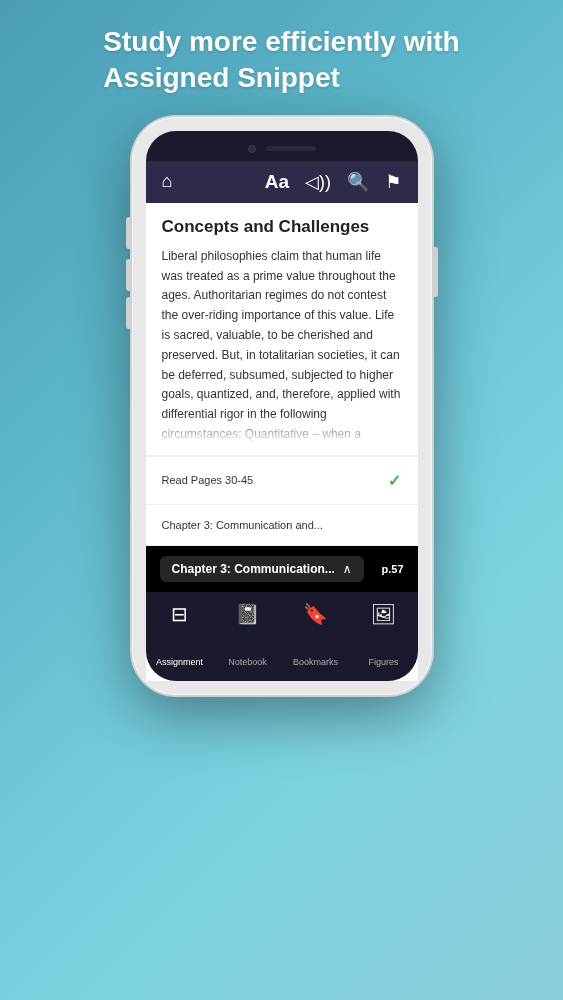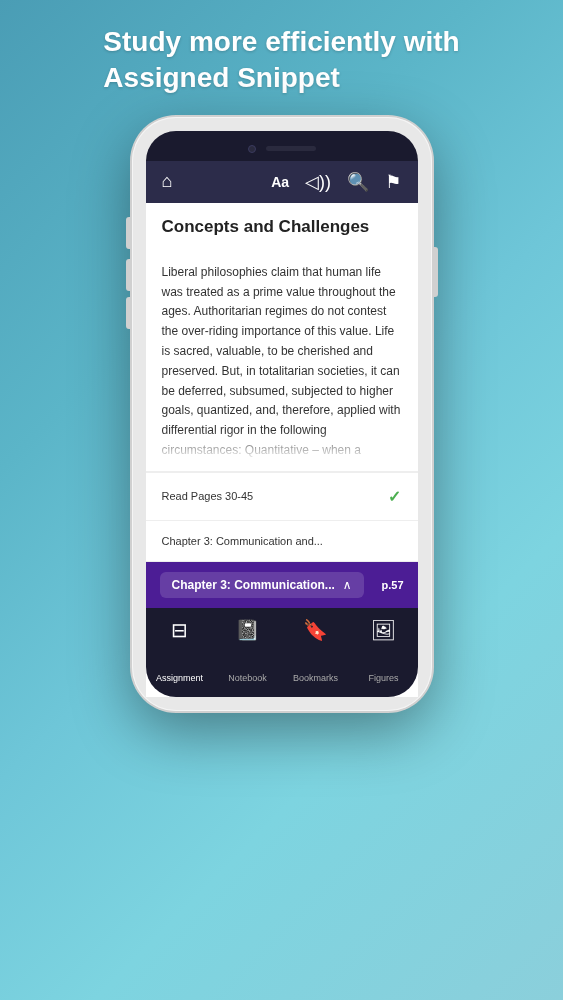--- a/index.html
+++ b/index.html
@@ -124,35 +124,35 @@
     }
 
     .topbar-right {
       display: flex;
       align-items: center;
       gap: 16px;
     }
 
     .topbar-aa {
       color: white;
-      font-size: 14px;
+      font-size: 19px;
       font-weight: 600;
     }
 
     
     .reading-content {
       padding: 14px 16px 10px;
       border-bottom: 1px solid #eee;
     }
 
     .chapter-title {
       font-size: 17px;
       font-weight: 700;
       color: #222;
-      margin-bottom: 26px;
+      margin-bottom: 10px;
     }
 
     .chapter-body {
       font-size: 12px;
       color: #333;
       line-height: 1.65;
     }
 
     .reading-fade {
       position: relative;
@@ -188,21 +188,21 @@
     }
 
     .check-icon {
       color: #4caf50;
       font-size: 16px;
       font-weight: 700;
     }
 
     
     .chapter-bar {
-      background: #4c1d95;
+      background: #000000;
       display: flex;
       align-items: center;
       justify-content: space-between;
       padding: 10px 14px;
     }
 
     .chapter-bar-left {
       display: flex;
       align-items: center;
       gap: 8px;

